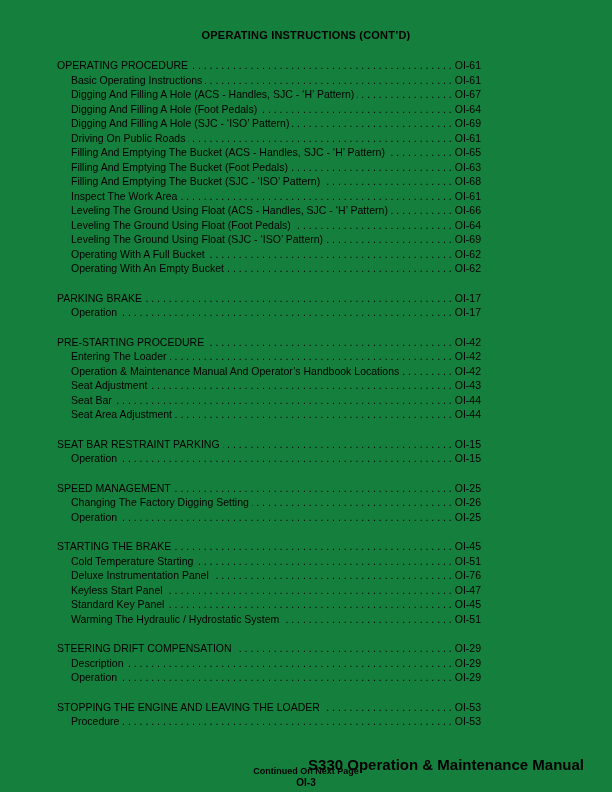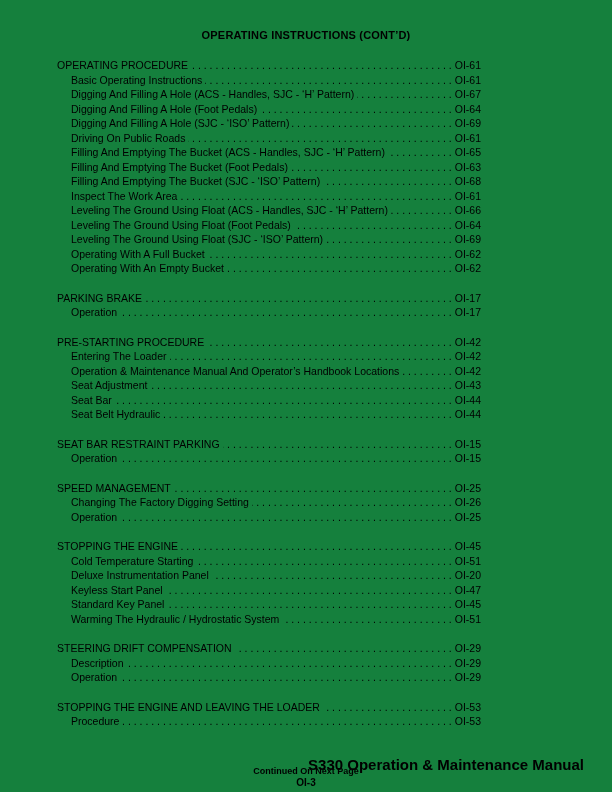--- a/index.html
+++ b/index.html
@@ -165,21 +165,21 @@
           <span class="label">Seat Adjustment</span>
           <span class="dots"></span>
           <span class="pagenum">OI-43</span>
         </div>
         <div class="row item-row">
           <span class="label">Seat Bar</span>
           <span class="dots"></span>
           <span class="pagenum">OI-44</span>
         </div>
         <div class="row item-row">
-          <span class="label">Seat Belt Hydraulic</span>
+          <span class="label">Seat Area Adjustment</span>
           <span class="dots"></span>
           <span class="pagenum">OI-44</span>
         </div>
       </div>
       <div class="toc-section">
         <div class="row title-row">
           <span class="label">SEAT BAR RESTRAINT PARKING</span>
           <span class="dots"></span>
           <span class="pagenum">OI-15</span>
         </div>
@@ -201,33 +201,33 @@
           <span class="pagenum">OI-26</span>
         </div>
         <div class="row item-row">
           <span class="label">Operation</span>
           <span class="dots"></span>
           <span class="pagenum">OI-25</span>
         </div>
       </div>
       <div class="toc-section">
         <div class="row title-row">
-          <span class="label">STOPPING THE ENGINE</span>
+          <span class="label">STARTING THE BRAKE</span>
           <span class="dots"></span>
           <span class="pagenum">OI-45</span>
         </div>
         <div class="row item-row">
           <span class="label">Cold Temperature Starting</span>
           <span class="dots"></span>
           <span class="pagenum">OI-51</span>
         </div>
         <div class="row item-row">
           <span class="label">Deluxe Instrumentation Panel</span>
           <span class="dots"></span>
-          <span class="pagenum">OI-20</span>
+          <span class="pagenum">OI-76</span>
         </div>
         <div class="row item-row">
           <span class="label">Keyless Start Panel</span>
           <span class="dots"></span>
           <span class="pagenum">OI-47</span>
         </div>
         <div class="row item-row">
           <span class="label">Standard Key Panel</span>
           <span class="dots"></span>
           <span class="pagenum">OI-45</span>

